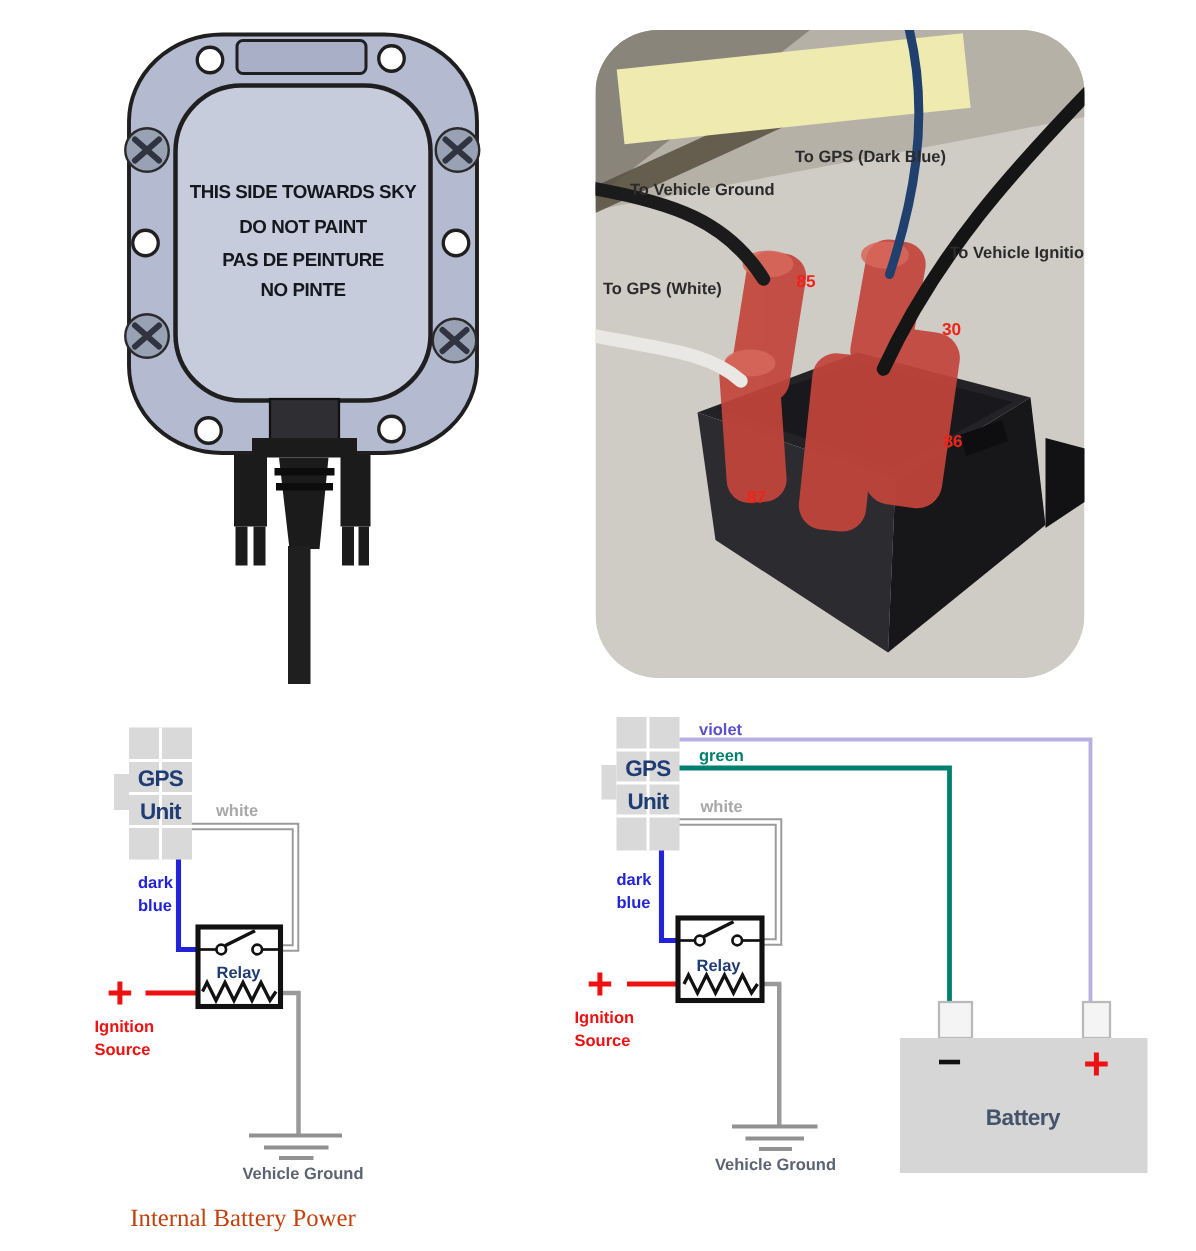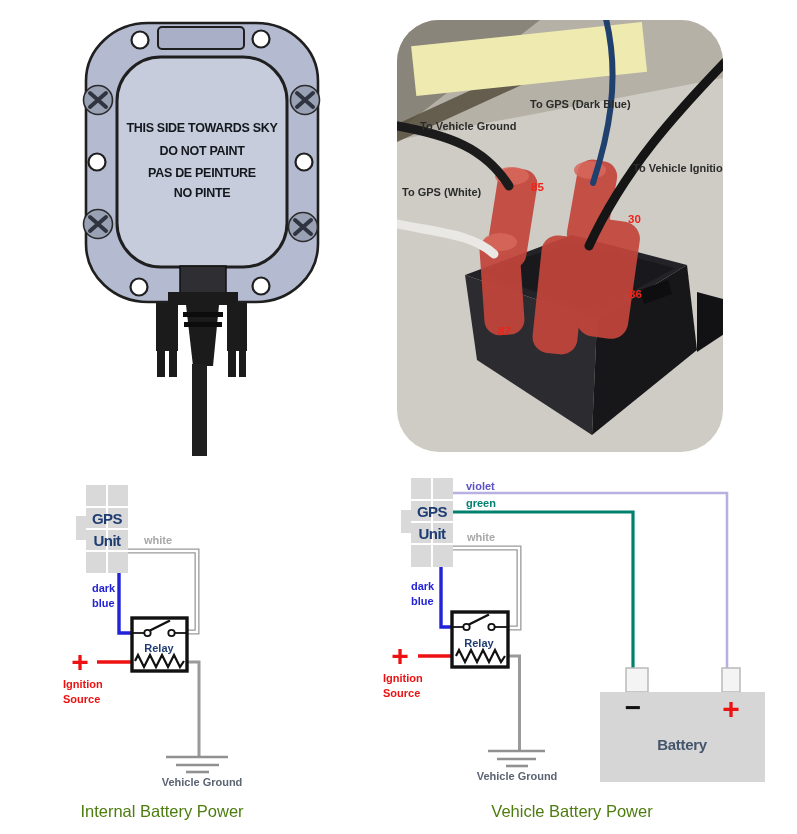--- a/index.html
+++ b/index.html
@@ -1,20 +1,20 @@
 <!DOCTYPE html>
 <html><head>
 <meta charset="utf-8">
 <style>
   html,body{margin:0;padding:0;background:#ffffff;}
   #stage{position:relative;width:797px;height:834px;background:#ffffff;overflow:hidden;
          font-family:"Liberation Sans",sans-serif;}
   svg{position:absolute;overflow:visible;}
   svg text{font-family:"Liberation Sans",sans-serif;}
-  .caption{position:absolute;font-family:Liberation Sans, sans-serif;font-size:16.5px;color:#4d7c0f;
+  .caption{position:absolute;font-family:Liberation Serif, serif;font-size:16.5px;color:#c2410c;
            text-align:center;width:220px;}
 </style>
 </head>
 <body>
 
 <div id="stage">
 
   <svg style="left:55px;top:10px" width="280" height="450" viewBox="55 10 280 450">
 
     <rect x="86" y="23" width="232" height="279" rx="62" ry="58" fill="#b4bad0" stroke="#1f1f1f" stroke-width="2.6"></rect>
@@ -268,15 +268,14 @@
       <rect x="626" y="668" width="22" height="24" fill="#f4f4f4" stroke="#b9b9b9" stroke-width="1.5"></rect>
       <rect x="722" y="668" width="18" height="24" fill="#f4f4f4" stroke="#b9b9b9" stroke-width="1.5"></rect>
       <rect x="600" y="692" width="165" height="90" fill="#d6d6d6"></rect>
       <text x="633" y="717" font-size="28" font-weight="900" fill="#111111" text-anchor="middle">−</text>
       <text x="731" y="719" font-size="30" font-weight="900" fill="#ee1111" text-anchor="middle">+</text>
       <text x="682" y="750" font-size="15" font-weight="bold" fill="#44546a" text-anchor="middle" letter-spacing="-0.3">Battery</text>
     </g>
   </svg>
 
   <div class="caption" style="left:52px;top:802px">Internal Battery Power</div>
-  <div class="caption" style="left:462px;top:802px">Vehicle Battery Power</div>
 
 </div>
 
 </body></html>

